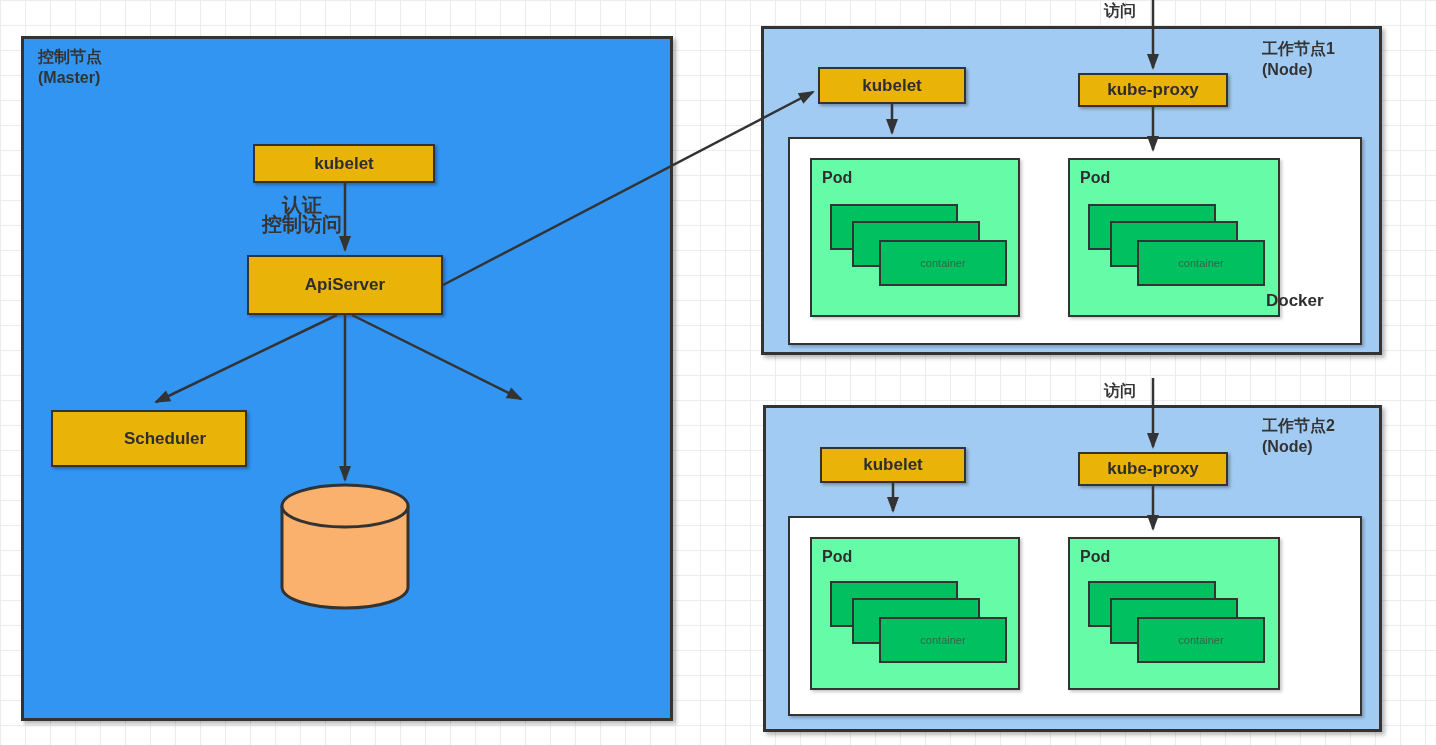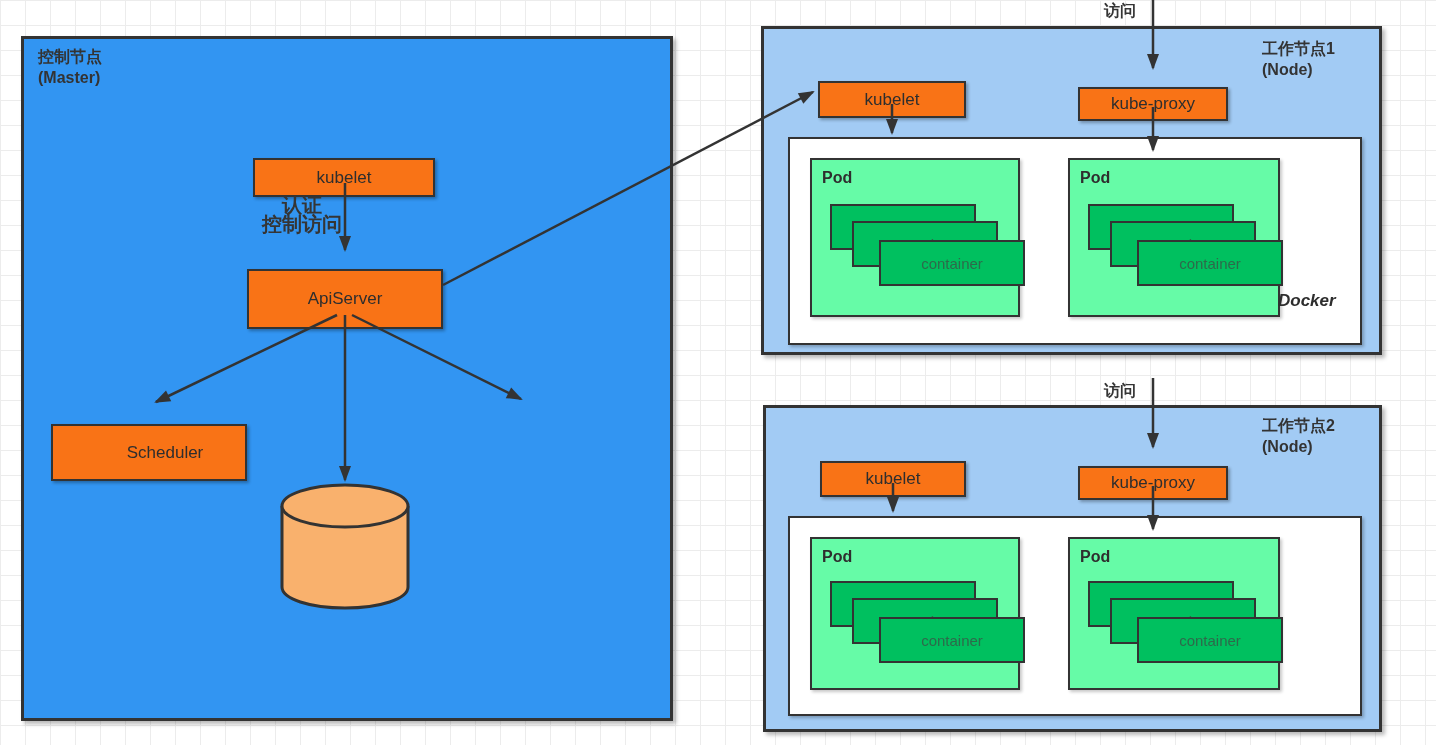--- a/index.html
+++ b/index.html
@@ -15,38 +15,38 @@
   .zone {
     position:absolute; border:3px solid #333;
     box-shadow:3px 3px 4px rgba(0,0,0,0.28);
     box-sizing:border-box;
   }
   .zone-master { background:#3295f2; }
   .zone-node { background:#a2cbf4; }
   .zone-title { position:absolute; font-weight:bold; font-size:16px; color:#333; line-height:21px; white-space:pre-line; }
   .zone-title.center { text-align:left; }
   .box {
-    position:absolute; background:#f97316; border:2px solid #333;
+    position:absolute; background:#eab308; border:2px solid #333;
     display:flex; align-items:center; justify-content:center;
-    font-weight:normal; font-size:17px; color:#2e2e2e;
-    box-shadow:2px 2px 3px rgba(0,0,0,0.3); box-sizing:border-box;margin-top:14px;
+    font-weight:bold; font-size:17px; color:#2e2e2e;
+    box-shadow:2px 2px 3px rgba(0,0,0,0.3); box-sizing:border-box;
   }
   .dockerbox {
     position:absolute; background:#ffffff; border:2px solid #333;
     box-shadow:2px 2px 3px rgba(0,0,0,0.25); box-sizing:border-box;
   }
   .pod {
     position:absolute; background:#66fba7; border:2px solid #333;
     box-shadow:2px 2px 3px rgba(0,0,0,0.22); box-sizing:border-box;
   }
   .pod-label { position:absolute; left:10px; top:9px; font-weight:bold; font-size:16px; color:#2e2e2e; }
   .container-rect {
-    position:absolute; width:146px; height:46px; background:#00c05f; border:2px solid #333;
+    position:absolute; width:128px; height:46px; background:#00c05f; border:2px solid #333;
     display:flex; align-items:center; justify-content:center;
-    font-size:15px; color:#2d6a4b; box-sizing:border-box;
+    font-size:11px; color:#2d6a4b; box-sizing:border-box;
   }
   .cn-label { position:absolute; font-weight:bold; font-size:20px; color:#353535; line-height:19px; text-align:center; }
   .docker-label { position:absolute; font-weight:bold; font-size:17px; color:#2e2e2e; }
   .etcd-label { position:absolute; font-weight:bold; font-size:16px; color:#2e2e2e; text-align:center; }
   svg.overlay { position:absolute; left:0; top:0; pointer-events:none; }
 </style>
 </head>
 <body>
 
 <div class="canvas">
@@ -104,21 +104,21 @@
             <span>container</span>
           </div>
         <div class="container-rect" style="left:40px; top:61px;">
             <span>container</span>
           </div>
         <div class="container-rect" style="left:67px; top:80px;">
             <span>container</span>
           </div>
       </div>
 
-      <div class="docker-label" style="left:488px; top:152px;font-style:italic;">Docker</div>
+      <div class="docker-label" style="left:476px; top:152px;">Docker</div>
     </div>
   </div>
 
   <div class="zone zone-node" style="left:763px; top:405px; width:619px; height:327px;">
     <div class="zone-title center" style="left:496px; top:7px; width:110px;"><span>工作节点2</span><br><span>(Node)</span></div>
 
     <div class="box" style="left:54px; top:39px; width:146px; height:36px;">
       <span>kubelet</span>
     </div>
 

